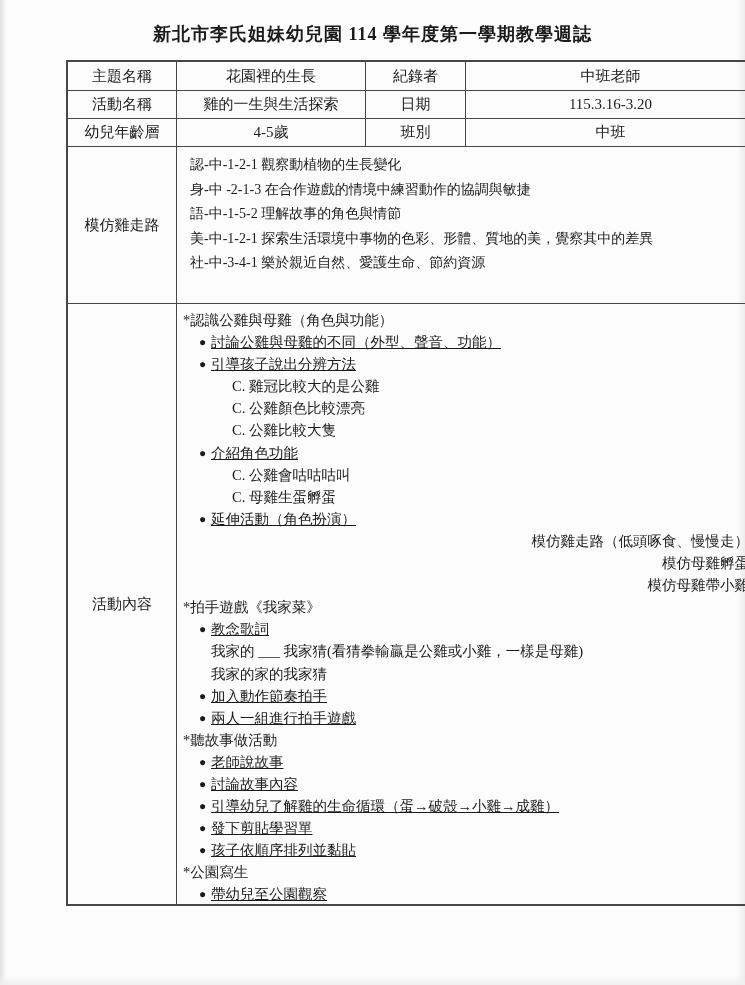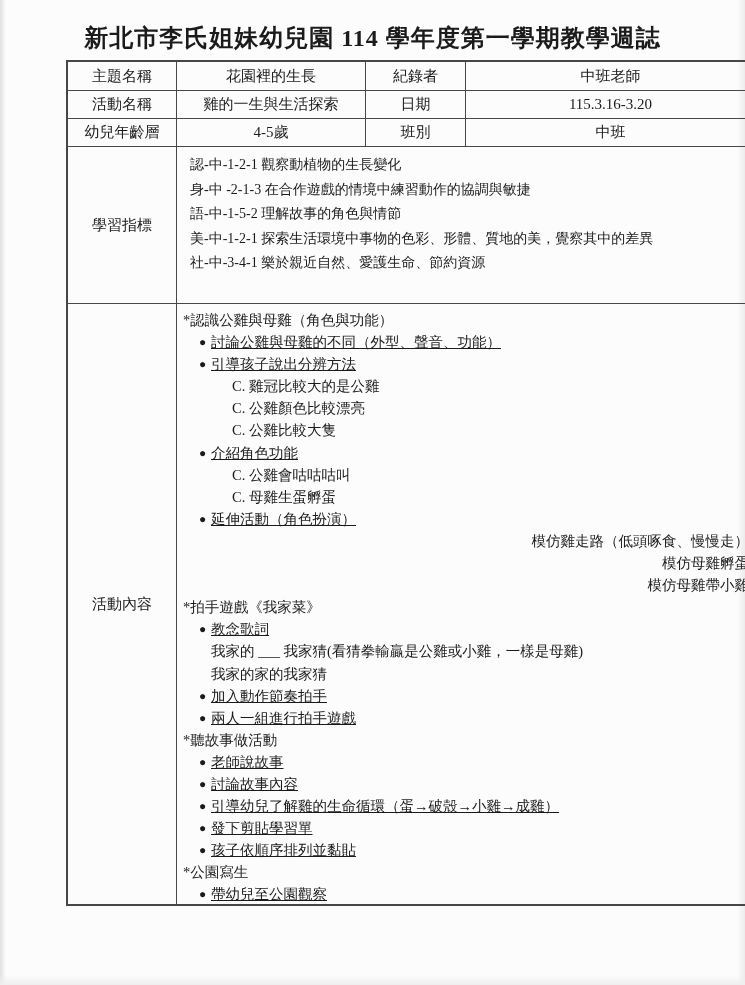--- a/index.html
+++ b/index.html
@@ -24,21 +24,21 @@
     position: absolute; right: 0; top: 0; bottom: 0; width: 8px;
     background: linear-gradient(to left, #ececec, rgba(255,255,255,0));
   }
   .edge-bottom {
     position: absolute; left: 0; right: 0; bottom: 0; height: 10px;
     background: linear-gradient(to top, #efefef, rgba(255,255,255,0));
   }
   .doc-title {
     position: absolute; top: 22px; left: 0; width: 100%;
     text-align: center;
-    font-size: 24px; font-weight: bold; letter-spacing: 1px;
+    font-size: 18px; font-weight: bold; letter-spacing: 1px;
     color: var(--ink, #1b1b1b);
   }
   .doc-table {
     position: absolute; left: 66px; top: 60px; width: 691px;
     box-sizing: border-box;
     border: 2px solid var(--line, #474747);
     display: flex; flex-direction: column;
     background: transparent;
     font-size: 15px;
   }
@@ -103,21 +103,21 @@
     </div>
 
     <div class="row r-info">
       <div class="cell c-label">幼兒年齡層</div>
       <div class="cell c-val">4-5歲</div>
       <div class="cell c-label2">班別</div>
       <div class="cell c-val2">中班</div>
     </div>
 
     <div class="row r-ind">
-      <div class="cell c-label">學習指標</div>
+      <div class="cell c-label">模仿雞走路</div>
       <div class="cell c-content ind-content">
           <div class="ind-line">認-中-1-2-1 觀察動植物的生長變化</div>
           <div class="ind-line">身-中 -2-1-3 在合作遊戲的情境中練習動作的協調與敏捷</div>
           <div class="ind-line">語-中-1-5-2 理解故事的角色與情節</div>
           <div class="ind-line">美-中-1-2-1 探索生活環境中事物的色彩、形體、質地的美，覺察其中的差異</div>
           <div class="ind-line">社-中-3-4-1 樂於親近自然、愛護生命、節約資源</div>
         </div>
     </div>
 
     <div class="row r-act">

